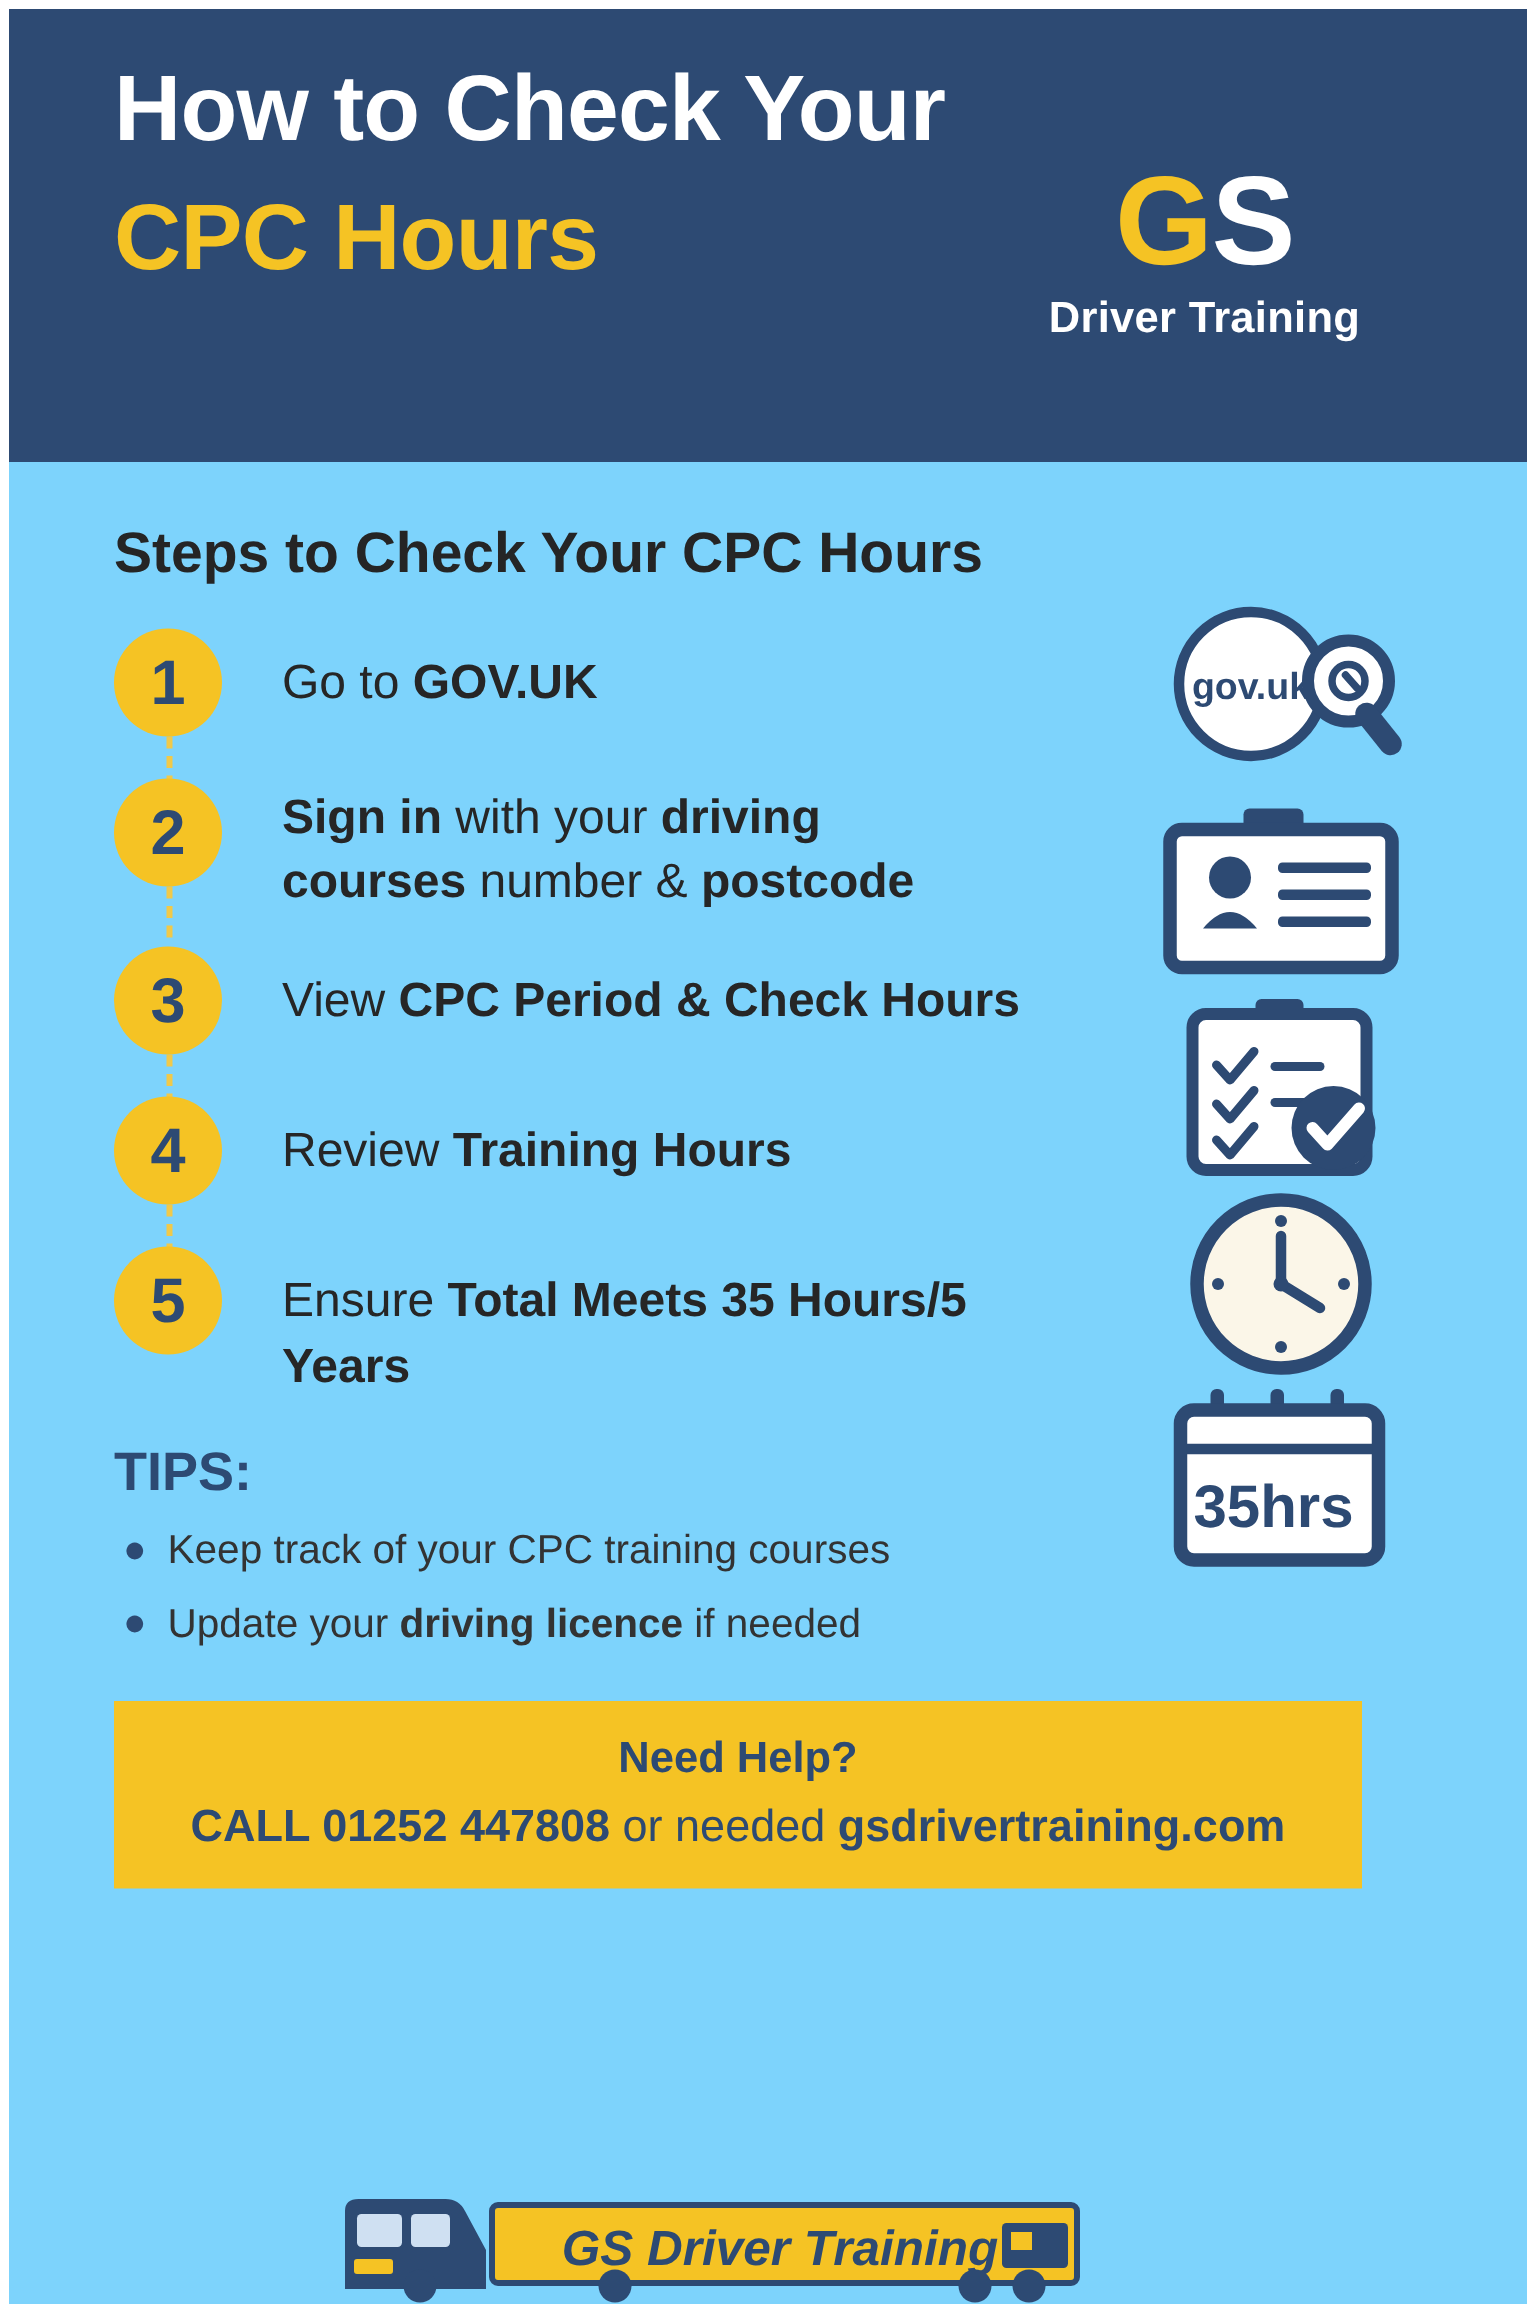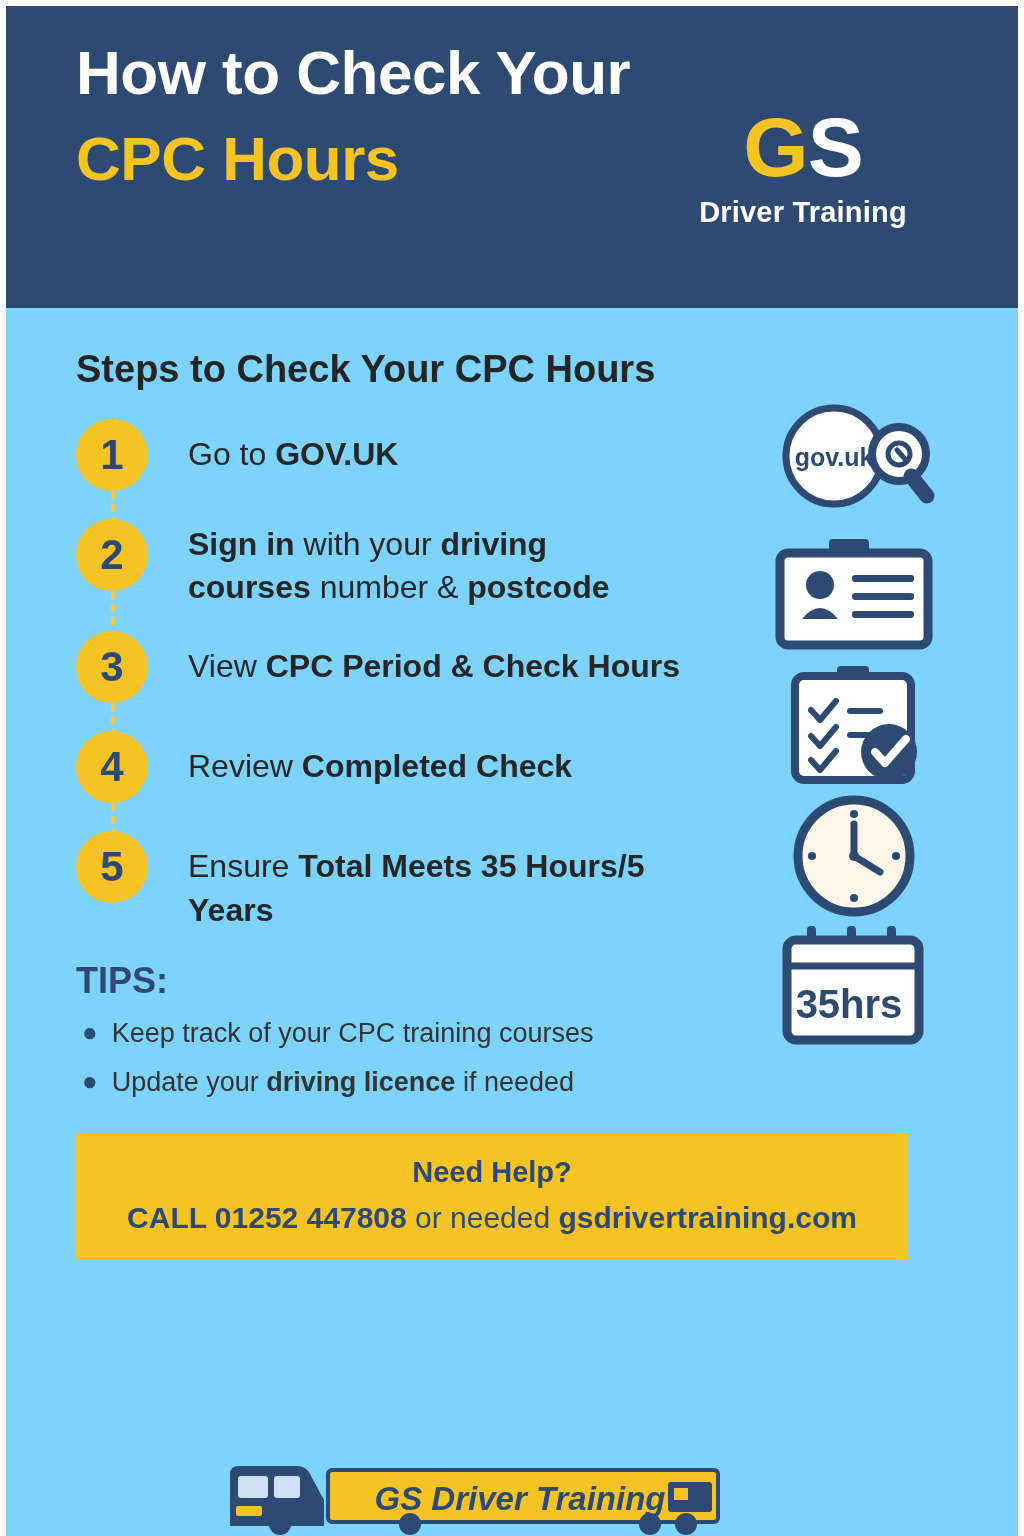--- a/index.html
+++ b/index.html
@@ -250,21 +250,21 @@
           <div class="connector"></div>
         </div>
         <div class="step-text">View <b>CPC Period &amp; Check Hours</b></div>
       </div>
 
       <div class="step">
         <div class="bullet-wrap">
           <div class="bullet">4</div>
           <div class="connector"></div>
         </div>
-        <div class="step-text">Review <b>Completed Check</b></div>
+        <div class="step-text">Review <b>Training Hours</b></div>
       </div>
 
       <div class="step" style="margin-bottom:8px;">
         <div class="bullet-wrap">
           <div class="bullet">5</div>
         </div>
         <div class="step-text">Ensure <b>Total Meets 35 Hours/5 Years</b></div>
       </div>
 
     </div>

